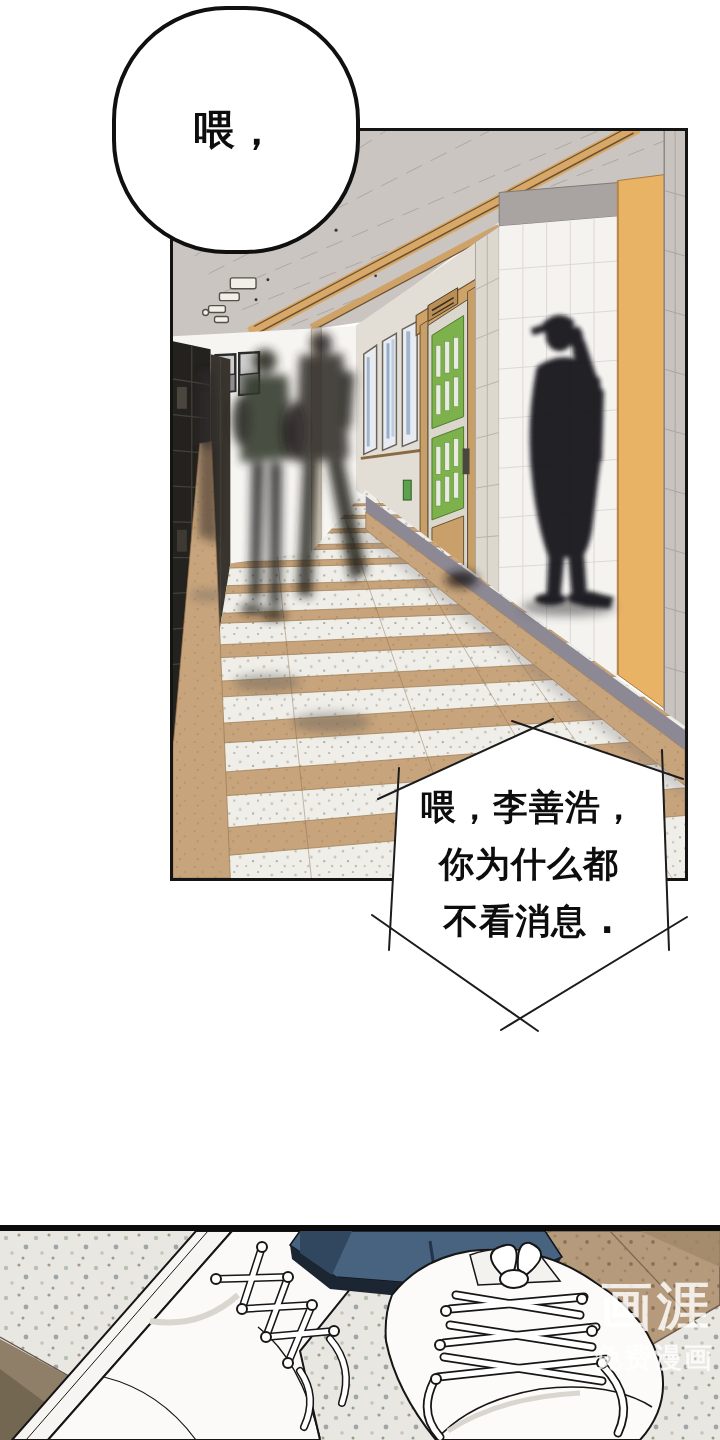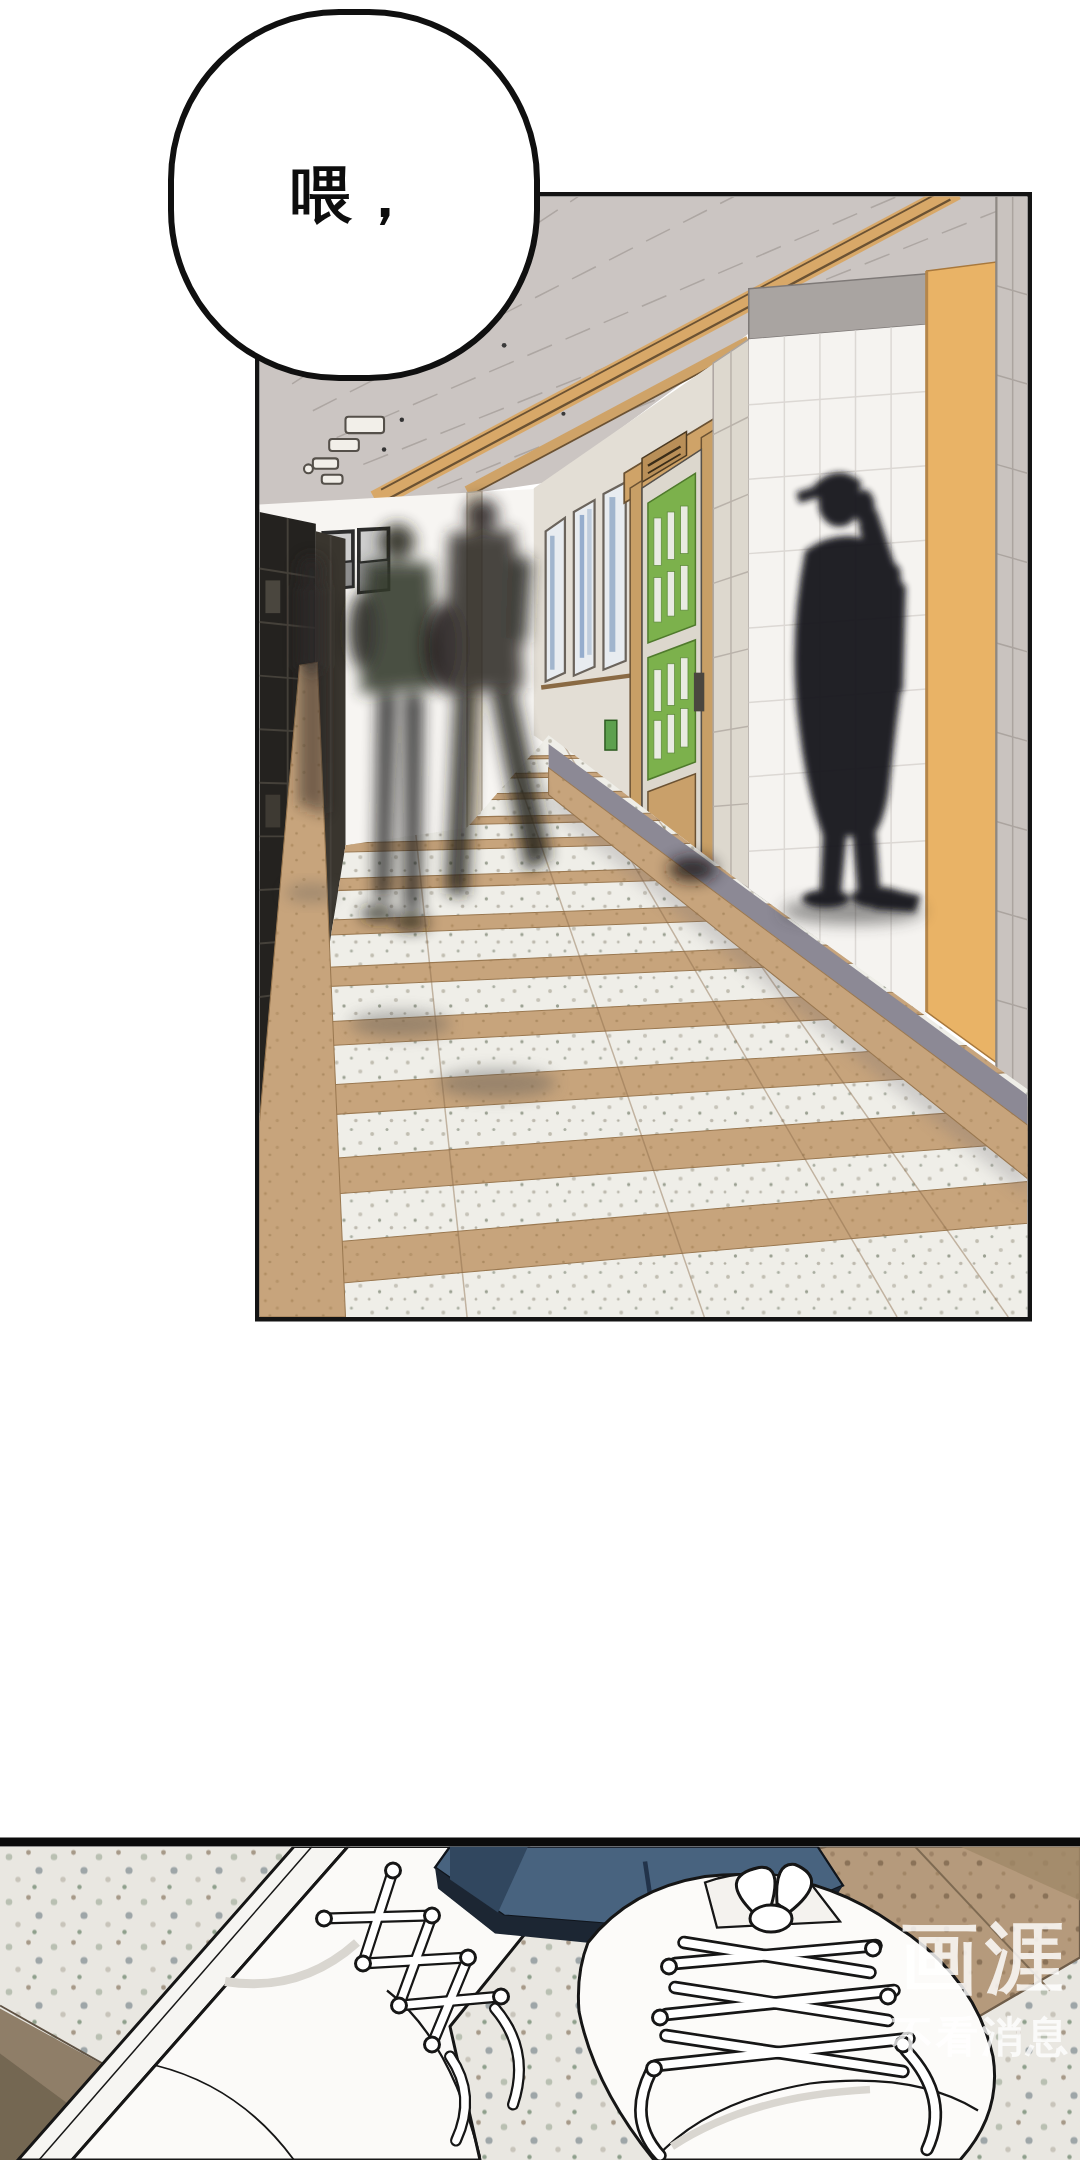--- a/index.html
+++ b/index.html
@@ -320,20 +320,36 @@
           <polygon points="420,464 446,470 442,481 414,479"></polygon>
         </g>
       </g>
     </svg>
   </div>
 
   <div class="bubble-round">
     <div class="l">喂，</div>
   </div>
 
+  <div class="bubble-hex">
+    <svg viewBox="0 0 330 330">
+      <polygon points="163,13 292,57 298,213 150,303 20,213 28,75" fill="#ffffff"></polygon>
+      <g stroke="#1c1c1c" stroke-width="2" stroke-linecap="round">
+        <line x1="142" y1="6" x2="313" y2="64"></line>
+        <line x1="292" y1="35" x2="299" y2="235"></line>
+        <line x1="317" y1="202" x2="131" y2="315"></line>
+        <line x1="168" y1="316" x2="2" y2="200"></line>
+        <line x1="19" y1="235" x2="29" y2="53"></line>
+        <line x1="8" y1="84" x2="183" y2="4"></line>
+      </g>
+      <text x="159" y="104" text-anchor="middle">喂，李善浩，</text>
+      <text x="159" y="161" text-anchor="middle">你为什么都</text>
+      <text x="159" y="218" text-anchor="middle">不看消息 .</text>
+    </svg>
+  </div>
 
   <div class="bottom-panel">
     <svg viewBox="0 0 720 209" preserveAspectRatio="none">
       <defs>
         <pattern id="terr2" width="30" height="30" patternUnits="userSpaceOnUse">
           <rect width="30" height="30" fill="#e9e7e1"></rect>
           <circle cx="6" cy="7" r="2.2" fill="#b9c0b2"></circle>
           <circle cx="19" cy="4" r="1.6" fill="#a79a89"></circle>
           <circle cx="26" cy="16" r="2.4" fill="#9ea6a8"></circle>
           <circle cx="12" cy="22" r="1.8" fill="#c8c4ba"></circle>
@@ -451,16 +467,16 @@
           <path d="M502,44 Q478,20 506,14 Q522,12 514,40 Z" fill="#ffffff" stroke="#161616" stroke-width="2"></path>
           <path d="M526,44 Q554,22 530,12 Q516,10 518,38 Z" fill="#ffffff" stroke="#161616" stroke-width="2"></path>
           <ellipse cx="514" cy="48" rx="14" ry="9" fill="#ffffff" stroke="#161616" stroke-width="2"></ellipse>
         </g>
       </g>
     </svg>
   </div>
 
   <div class="watermark">
     <div class="brand">画涯</div>
-    <div class="tagline">不看消息</div>
+    <div class="tagline">免费漫画</div>
   </div>
 
 </div>
 
 </body></html>

